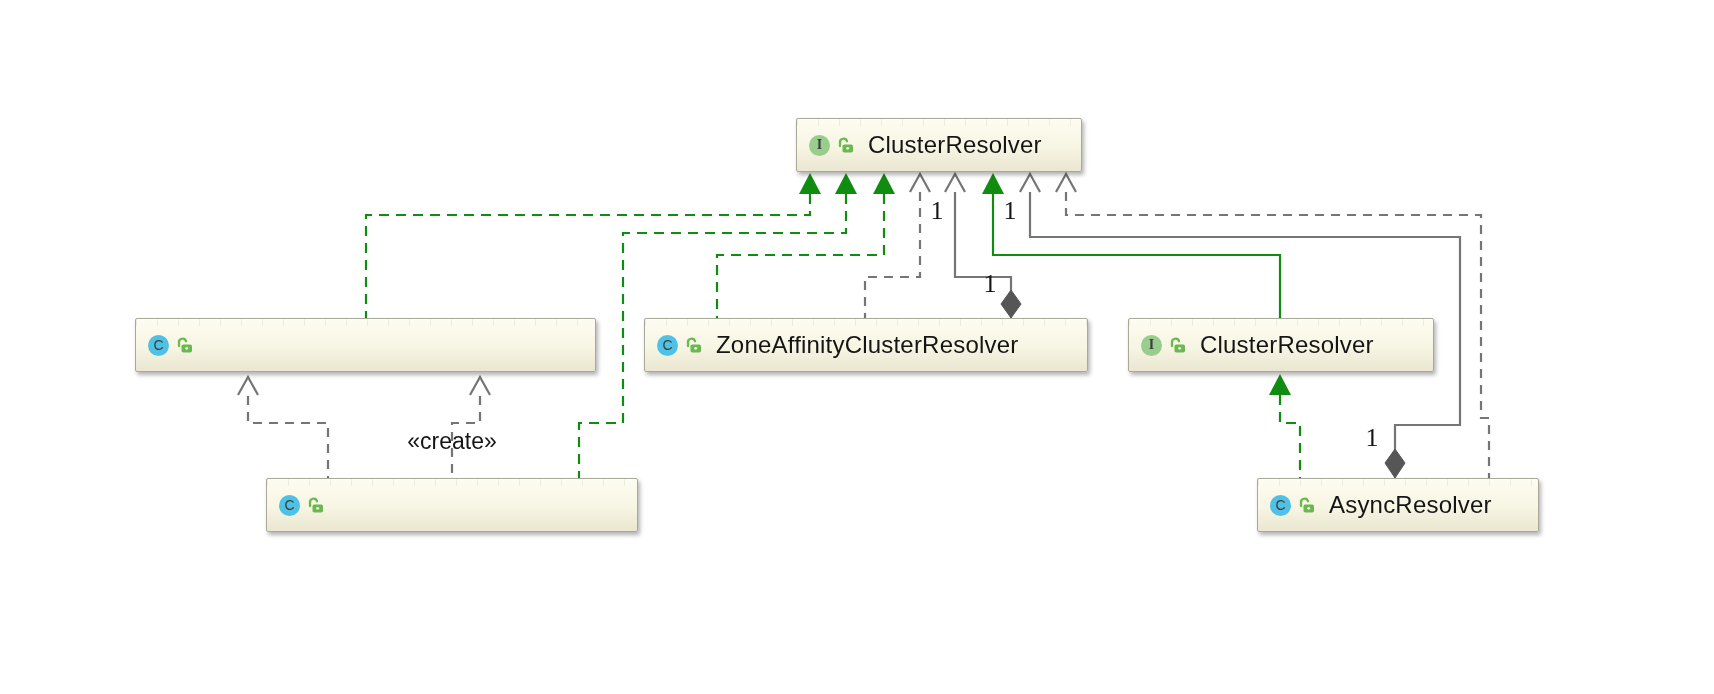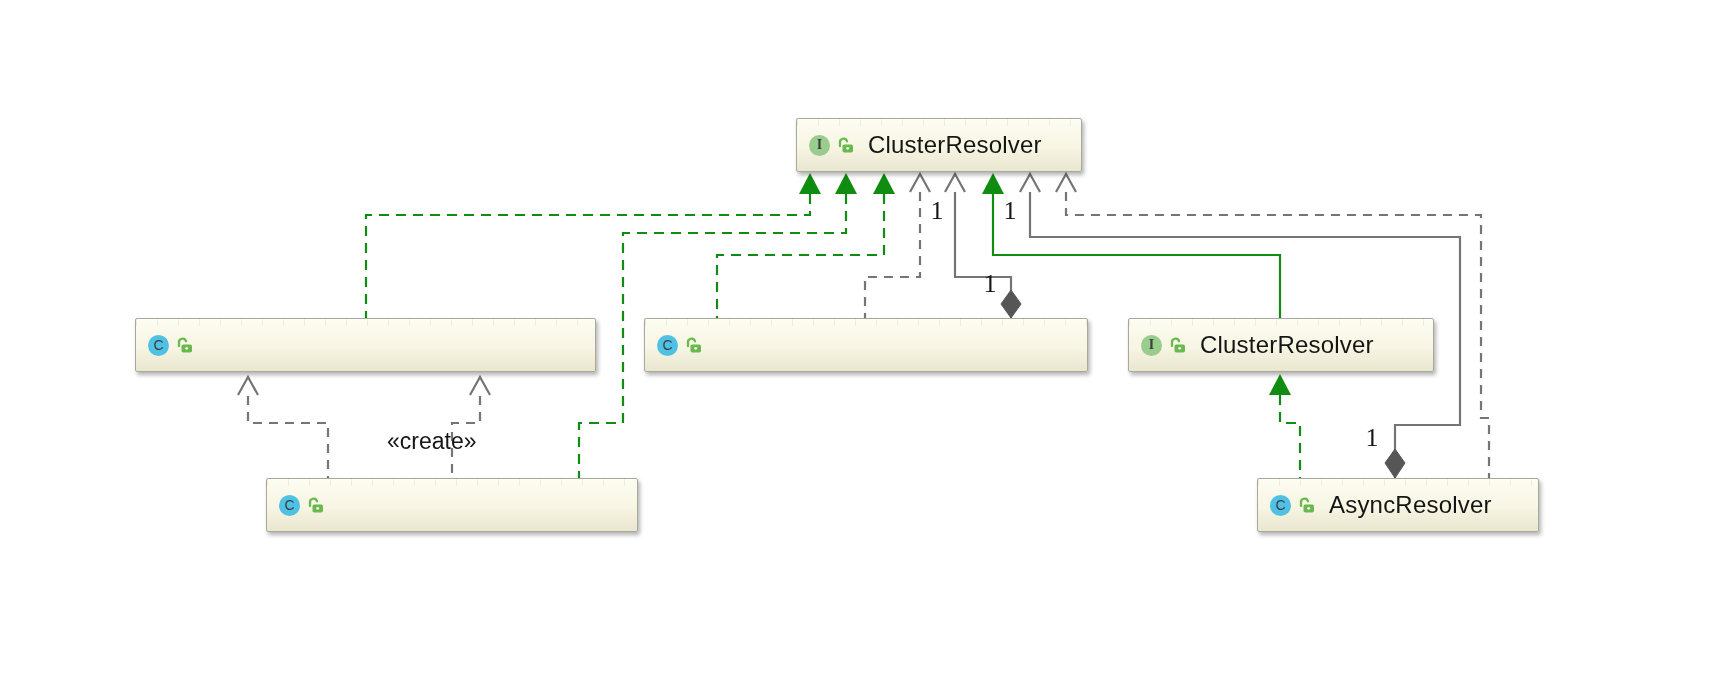--- a/index.html
+++ b/index.html
@@ -37,21 +37,21 @@
   .ball-letter{font-size:14px;color:#3c3c3c;line-height:1;}
   .iface .ball-letter{font-family:"Liberation Serif",serif;font-weight:600;}
   .cls .ball-letter{font-family:"Liberation Sans",sans-serif;font-weight:500;}
   .lock{width:18px;height:18px;margin-left:7px;flex:0 0 auto;}
   .node-label{margin-left:13px;font-size:24px;color:var(--text);white-space:nowrap;
         letter-spacing:0.2px;}
 
   
   .edge-label{position:absolute;color:#161616;}
   .mult{font-family:"Liberation Serif",serif;font-size:26px;line-height:1;width:22px;text-align:center;}
-  .stereotype{font-size:23px;width:130px;line-height:1;}
+  .stereotype{font-size:23px;width:130px;text-align:center;line-height:1;}
 </style>
 </head>
 <body>
 
 <div class="canvas">
 
   <svg class="edges" viewBox="0 0 1714 694" aria-hidden="true">
 
     <g>
       <polyline class="l-green dash" points="810,194 810,215 366,215 366,318"></polyline>
@@ -142,20 +142,21 @@
     <span class="ball cls">
         <span class="ball-letter">C</span>
       </span>
     <span class="lock">
       <svg viewBox="0 0 18 18" width="18" height="18">
           <path d="M3 10 V6.8 A3.6 3.6 0 0 1 10 5.2" fill="none" stroke="var(--lock-green)" stroke-width="2.3" stroke-linecap="round"></path>
           <rect x="5.5" y="8.5" width="10.5" height="8" rx="1.8" fill="var(--lock-green)"></rect>
           <circle cx="10.7" cy="12.3" r="1.4" fill="#f2f7ee"></circle>
         </svg>
     </span>
+    <span class="node-label">ZoneAffinityClusterResolver</span>
   </div>
 
   <div class="node" style="left:1128px;top:318px;width:306px">
     <span class="ball iface">
         <span class="ball-letter">I</span>
       </span>
     <span class="lock">
       <svg viewBox="0 0 18 18" width="18" height="18">
           <path d="M3 10 V6.8 A3.6 3.6 0 0 1 10 5.2" fill="none" stroke="var(--lock-green)" stroke-width="2.3" stroke-linecap="round"></path>
           <rect x="5.5" y="8.5" width="10.5" height="8" rx="1.8" fill="var(--lock-green)"></rect>

